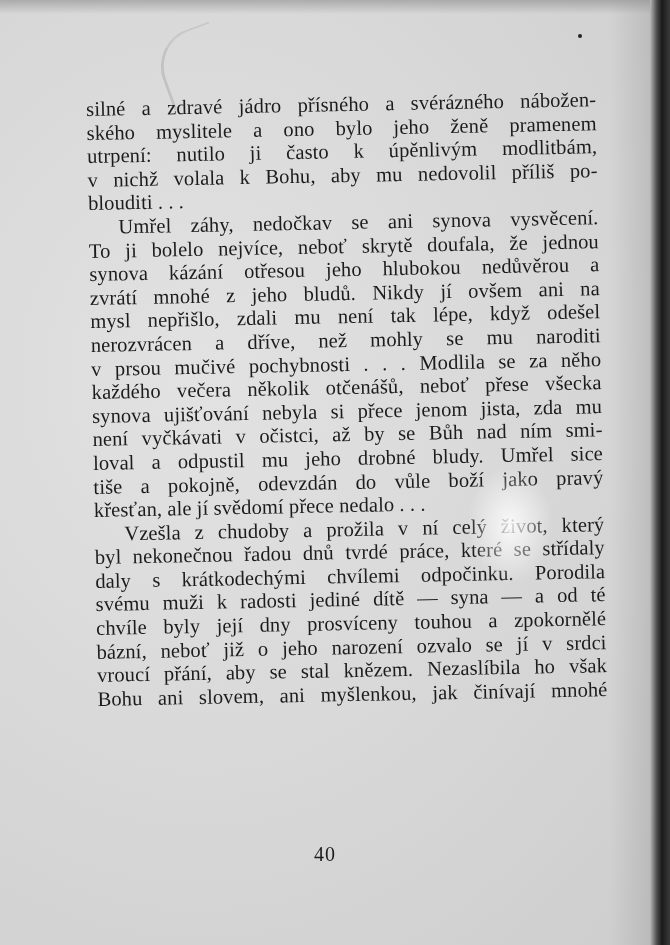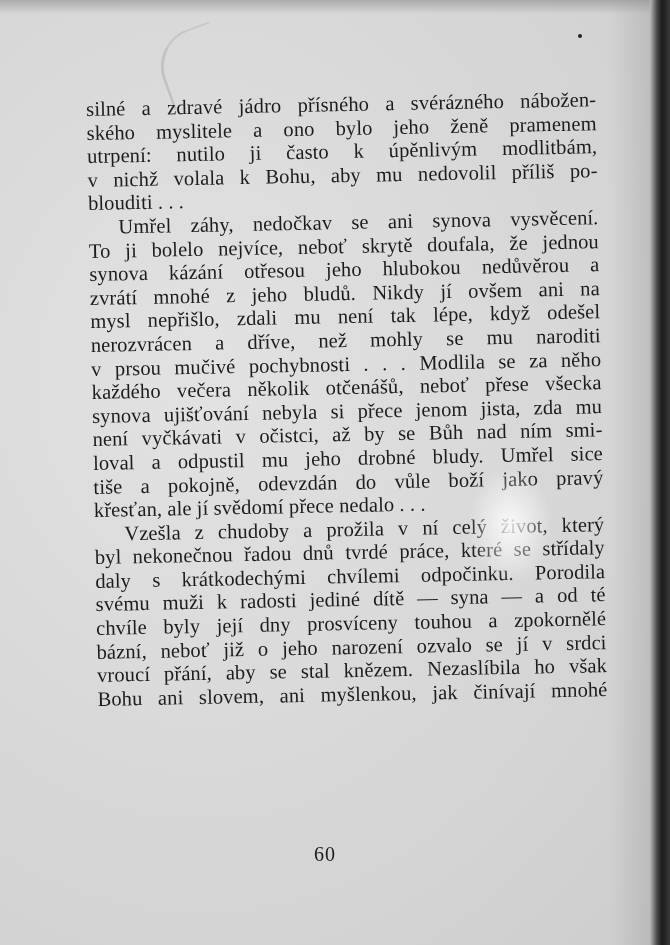--- a/index.html
+++ b/index.html
@@ -131,14 +131,14 @@
       <span class="line">svému muži k radosti jediné dítě — syna — a od té</span>
       <span class="line">chvíle byly její dny prosvíceny touhou a zpokornělé</span>
       <span class="line">bázní, neboť již o jeho narození ozvalo se jí v srdci</span>
       <span class="line">vroucí přání, aby se stal knězem. Nezaslíbila ho však</span>
       <span class="line">Bohu ani slovem, ani myšlenkou, jak činívají mnohé</span>
     </div>
   </div>
 
   <div class="glare"></div>
 
-  <div class="page-number">60</div>
+  <div class="page-number">40</div>
 </div>
 
 </body></html>

